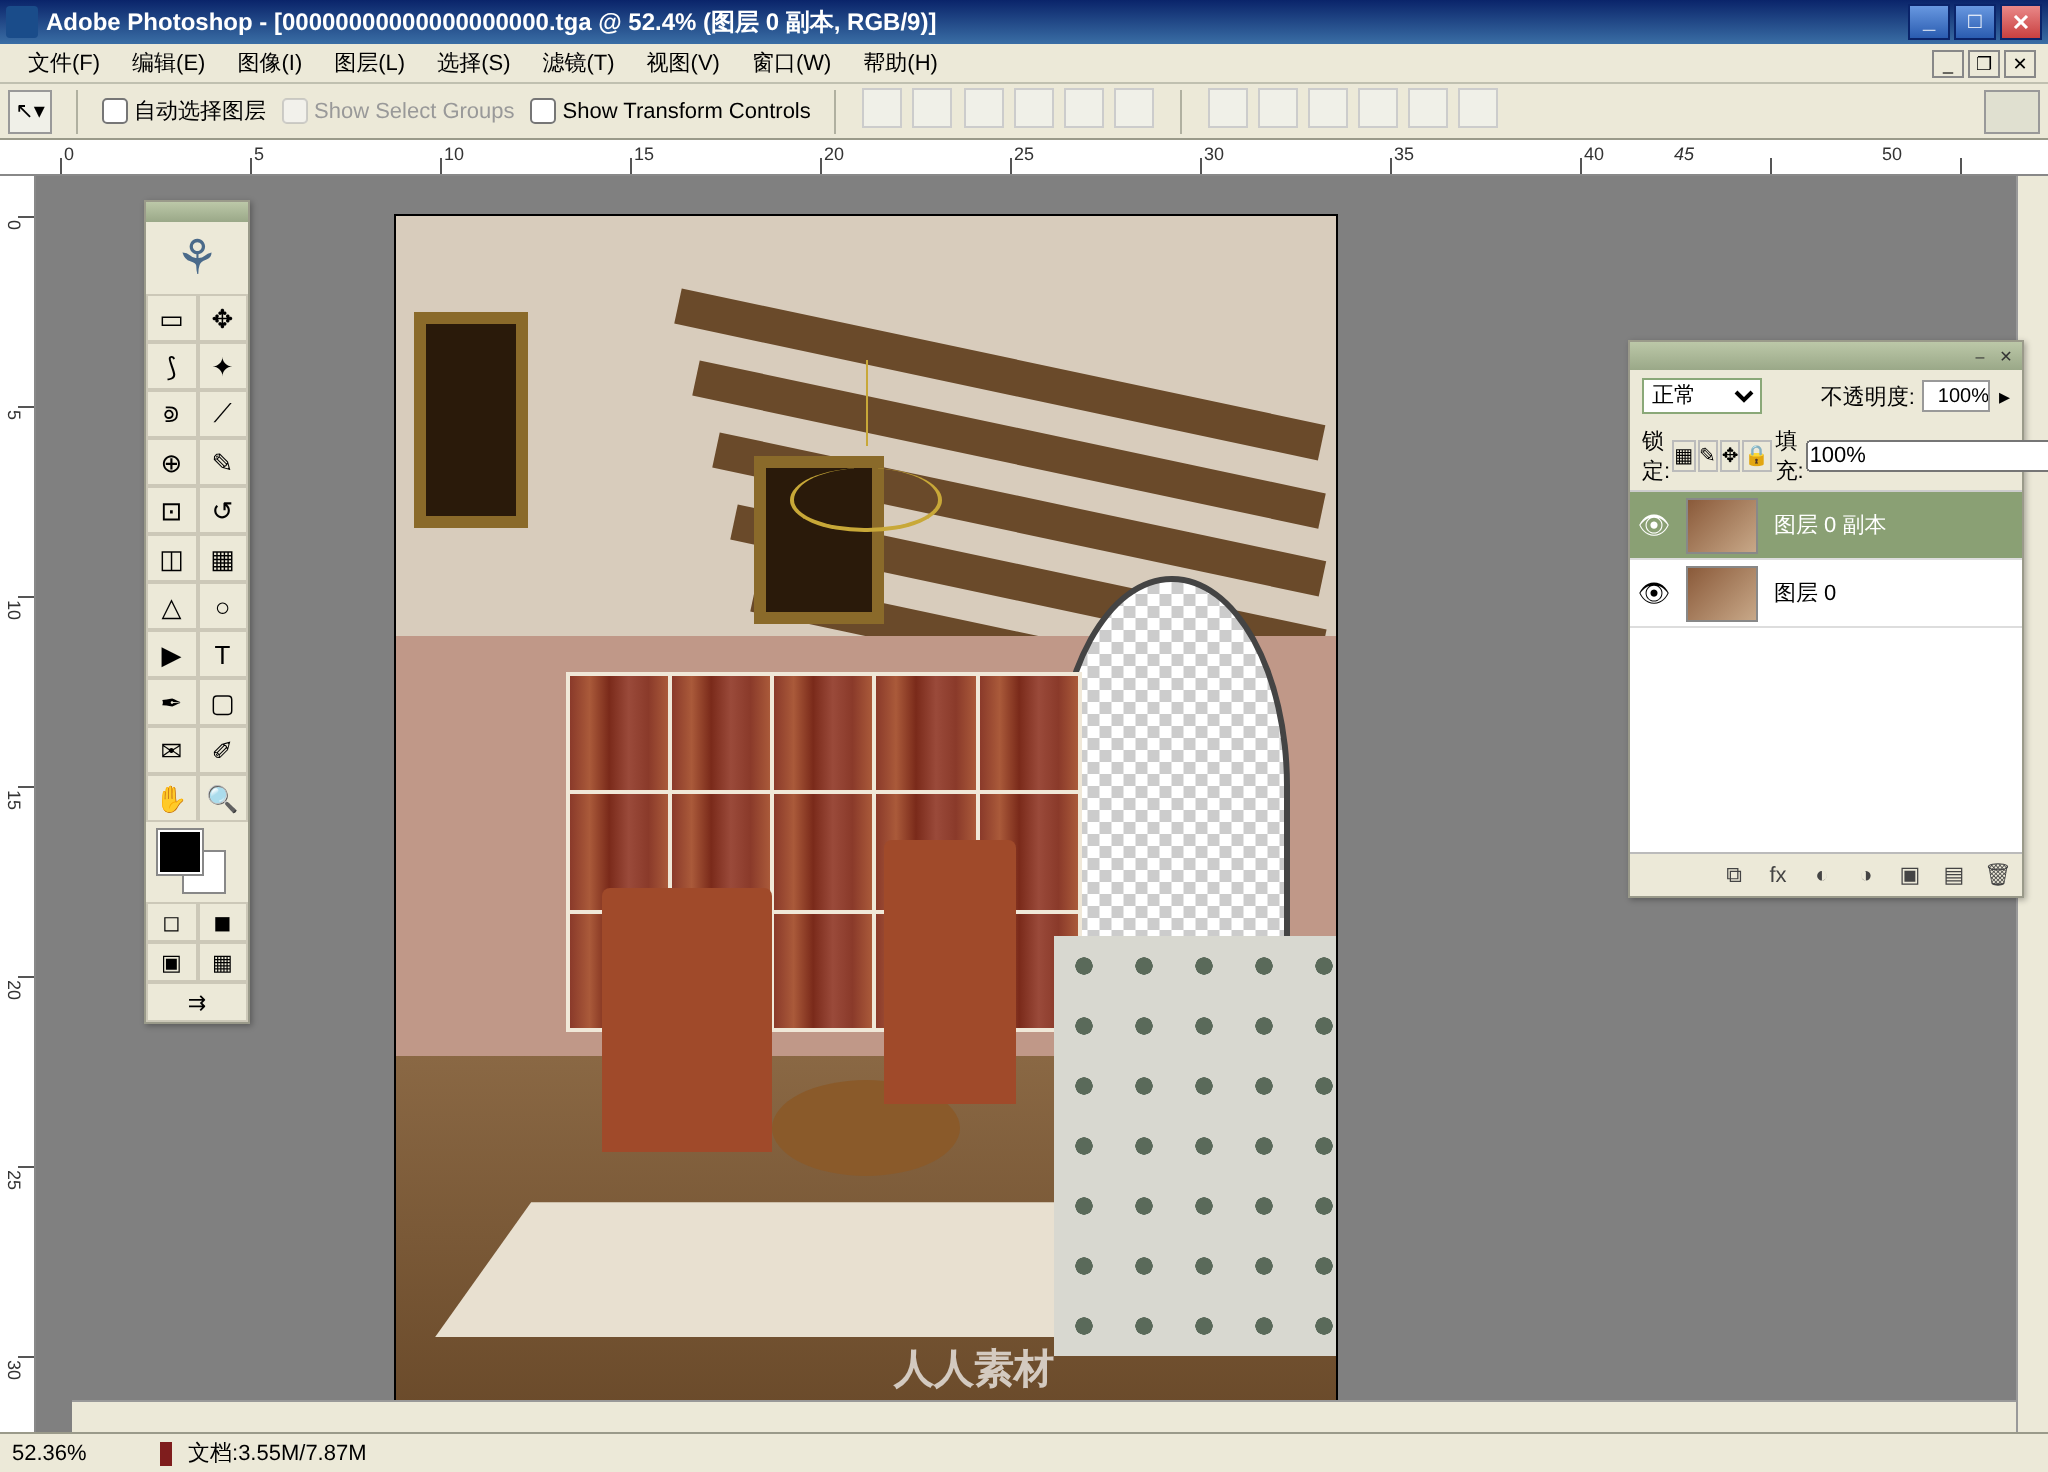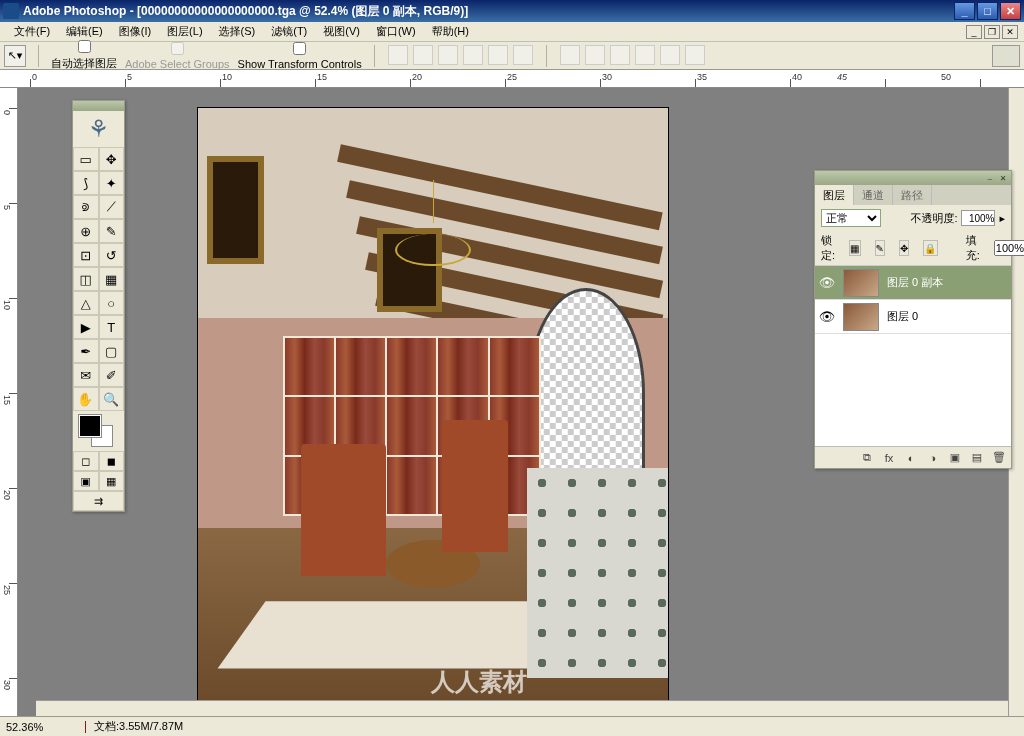--- a/index.html
+++ b/index.html
@@ -12,21 +12,21 @@
 .titlebar .winctl.close { background: linear-gradient(to bottom, #e98888, #c94040); }
 
 .menubar { height: 20px; background: #ece9d8; display: flex; align-items: center; padding: 0 6px; border-bottom: 1px solid #c0c0b0; }
 .menubar .menu { padding: 2px 8px; cursor: pointer; }
 .doc-winctl { margin-left: auto; display: flex; gap: 2px; }
 .doc-winctl span { width: 16px; height: 14px; background: #ece9d8; border: 1px solid #888; display: flex; align-items: center; justify-content: center; cursor: pointer; font-size: 9px; }
 
 .optionsbar { height: 28px; background: #ece9d8; border-bottom: 1px solid #9a9a8a; display: flex; align-items: center; padding: 0 4px; gap: 8px; }
 .optionsbar .sep { width: 1px; height: 22px; background: #b0b0a0; margin: 0 4px; }
 .optionsbar .tool-icon { width: 22px; height: 22px; border: 1px solid #999; background: #f0f0e8; display: inline-flex; align-items: center; justify-content: center; }
-.optionsbar .chk { display: flex; align-items: center; gap: 3px; flex-direction: column; }
+.optionsbar .chk { display: flex; align-items: center; gap: 3px; }
 .optionsbar input[type=checkbox] { width: 13px; height: 13px; }
 .optionsbar .alignbtn { width: 20px; height: 20px; background: #f0f0e8; border: 1px solid #ccc; display: inline-block; margin: 0 1px; }
 .optionsbar .pwell { width: 28px; height: 22px; border: 1px solid #999; background: #e0e0d0; }
 
 .ruler-h { height: 18px; background: #fff; border-bottom: 1px solid #888; position: relative; display: flex; align-items: flex-end; }
 .ruler-h .tick { position: absolute; border-left: 1px solid #555; height: 8px; bottom: 0; }
 .ruler-h .ticklabel { position: absolute; bottom: 5px; font-size: 9px; color: #333; }
 
 .workarea { display: flex; height: 648px; background: #808080; position: relative; }
 .ruler-v { width: 18px; background: #fff; border-right: 1px solid #888; position: relative; }
@@ -45,21 +45,21 @@
 .shelf div { background: linear-gradient(to right, #8a3a2a 0%, #aa5a3a 20%, #7a2a1a 40%, #9a4a3a 60%, #8a3a2a 80%, #aa5a3a 100%); }
 .window { position: absolute; right: 5%; top: 30%; width: 25%; height: 35%; background: repeating-conic-gradient(#ccc 0% 25%, #fff 0% 50%) 50%/12px 12px; border:3px solid #444; border-radius: 50% 50% 0 0; }
 .chair { position: absolute; width: 18%; height: 22%; background: #a04a2a; border-radius: 4px 4px 0 0; }
 .sofa { position: absolute; right: 0; bottom: 5%; width: 30%; height: 35%; background: #d8d8d0; background-image: radial-gradient(circle, #5a6a5a 20%, transparent 21%); background-size: 30px 30px; }
 .table { position: absolute; left: 40%; bottom: 20%; width: 20%; height: 8%; background: #8a5a2a; border-radius: 50%; }
 .rug { position: absolute; left: 10%; bottom: 2%; width: 70%; height: 22%; background: #e8e0d0; transform: perspective(400px) rotateX(60deg); }
 .chandelier { position: absolute; left: 42%; top: 12%; width: 16%; height: 18%; }
 .chandelier::before { content:""; position:absolute; left:50%; top:0; width:1px; height:40%; background:#c8a838; }
 .chandelier .arms { position:absolute; bottom:20%; left:0; right:0; height:30%; border:2px solid #c8a838; border-radius:50%; border-top:none; }
 .painting { position:absolute; background:#2a1a0a; border:6px solid #8a6a2a; }
-.watermark { position:absolute; bottom:10px; right:30%; color:#fff; font-size:24px; opacity:0.7; font-weight:bold; }
+.watermark { position:absolute; bottom:10px; right:30%; color:#fff; font-size:20px; opacity:0.7; font-weight:bold; }
 
 .toolbox { position: absolute; left: 72px; top: 100px; width: 53px; background: #ece9d8; border: 1px solid #9a9a8a; box-shadow: 1px 1px 3px rgba(0,0,0,0.3); z-index: 10; }
 .toolbox .tbhead { height: 10px; background: linear-gradient(to bottom,#bcc8a8,#9aa888); }
 .toolbox .feather { height: 36px; display:flex; align-items:center; justify-content:center; font-size:24px; color:#4a6a8a; }
 .toolbox .grid { display: grid; grid-template-columns: 1fr 1fr; }
 .toolbox .tool { height: 24px; border: 1px solid #ccc8b8; background: #ece9d8; display: flex; align-items: center; justify-content: center; cursor: pointer; font-size: 13px; }
 .toolbox .swatches { height: 40px; position: relative; }
 .toolbox .fg { position:absolute; left:6px; top:4px; width:22px; height:22px; background:#000; border:1px solid #fff; outline:1px solid #888; }
 .toolbox .bg { position:absolute; left:18px; top:14px; width:22px; height:22px; background:#fff; border:1px solid #888; }
 .toolbox .moderow { display:grid; grid-template-columns:1fr 1fr; }
@@ -68,36 +68,36 @@
 .panel-stack { position: absolute; right: 12px; top: 170px; width: 198px; z-index: 10; }
 .panel { background: #ece9d8; border: 1px solid #9a9a8a; box-shadow: 1px 1px 3px rgba(0,0,0,0.3); margin-bottom: 0; }
 .panel .phead { height: 14px; background: linear-gradient(to bottom,#bcc8a8,#9aa888); display:flex; justify-content:flex-end; align-items:center; padding:0 3px; gap:3px; }
 .panel .phead span { width:10px; height:10px; display:flex; align-items:center; justify-content:center; font-size:8px; cursor:pointer; color:#333; }
 .panel .tabs { display: flex; background: #d0d0c0; height: 20px; }
 .panel .tab { padding: 3px 8px; background: #ece9d8; border-right: 1px solid #bbb; cursor: pointer; }
 .panel .tab.inactive { background: #d0d0c0; color: #666; }
 .panel .controls { padding: 4px 6px; display: flex; align-items: center; gap: 4px; }
 .panel .controls select { font-size:11px; height:18px; background:#fff; border:1px solid #8aa878; }
 .panel .controls input[type=text] { width:34px; height:16px; font-size:10px; text-align:right; border:1px solid #999; }
-.panel .locks { padding: 2px 6px; display:flex; align-items:center; gap:14px; border-bottom:1px solid #ccc; }
+.panel .locks { padding: 2px 6px; display:flex; align-items:center; gap:1px; border-bottom:1px solid #ccc; }
 .panel .locks .lbtn { width:18px; height:16px; border:1px solid #bbb; display:flex; align-items:center; justify-content:center; font-size:10px; }
 .panel .layers { background:#fff; min-height:180px; }
 .panel .layer { display:flex; align-items:center; height:34px; border-bottom:1px solid #ddd; }
 .panel .layer.sel { background: #8aa074; color:#fff; }
 .panel .layer .eye { width:24px; text-align:center; font-size:13px; }
 .panel .layer .thumb { width:36px; height:28px; margin:0 4px; background: linear-gradient(135deg,#8a5a3a,#c8a888); border:1px solid #888; }
 .panel .layer .lname { flex:1; padding-left:4px; }
 .panel .pfoot { height:22px; background:#ece9d8; border-top:1px solid #bbb; display:flex; align-items:center; justify-content:flex-end; padding:0 4px; gap:6px; }
 .panel .pfoot span { width:16px; height:16px; display:flex; align-items:center; justify-content:center; cursor:pointer; color:#444; font-size:11px; }
 
 .pwell-tabs { position:absolute; right:12px; top:60px; display:flex; gap:2px; }
 .pwell-tabs .pt { padding:2px 6px; background:#d8d8c8; border:1px solid #aaa; font-size:11px; cursor:pointer; }
 
 .statusbar { position: absolute; bottom: 0; left: 0; right: 0; height: 20px; background: #ece9d8; border-top: 1px solid #9a9a8a; display: flex; align-items: center; padding: 0 6px; }
-.statusbar .zoom { width: 80px; border-right: 1px solid #7f1d1d; }
+.statusbar .zoom { width: 80px; border-right: 6px solid #7f1d1d; }
 .statusbar .doc { padding-left: 8px; }
 .scrollbar-h { position:absolute; bottom:20px; left:18px; right:16px; height:16px; background:#ece9d8; border-top:1px solid #999; }
 .scrollbar-v { position:absolute; right:0; top:0; bottom:20px; width:16px; background:#ece9d8; border-left:1px solid #999; }
 </style>
 </head>
 <body>
 
 <div class="titlebar">
   <div class="icon"></div>
   <div class="title">Adobe Photoshop - [00000000000000000000.tga @ 52.4% (图层 0 副本, RGB/9)]</div>
@@ -125,21 +125,21 @@
 
 <div class="optionsbar">
   <div class="tool-icon">↖▾</div>
   <div class="sep"></div>
   <label class="chk">
     <input type="checkbox" style="">
       <span>自动选择图层</span>
   </label>
   <label class="chk" style="color:#999">
     <input type="checkbox" disabled="" style="">
-      <span>Adobe Select Groups</span>
+      <span>Show Select Groups</span>
   </label>
   <label class="chk">
     <input type="checkbox" style="">
       <span>Show Transform Controls</span>
   </label>
   <div class="sep"></div>
   <div>
     <span class="alignbtn"></span>
     <span class="alignbtn"></span>
     <span class="alignbtn"></span>
@@ -291,25 +291,20 @@
     <div style="grid-column:1/3">⇉</div>
   </div>
 </div>
 
 <div class="panel-stack">
   <div class="panel">
     <div class="phead">
       <span>–</span>
       <span>✕</span>
     </div>
-    <div class="tabs">
-      <div class="tab">图层</div>
-      <div class="tab inactive">通道</div>
-      <div class="tab inactive">路径</div>
-    </div>
     <div class="controls">
       <select style="width:60px">
         <option>正常</option>
       </select>
       <span style="flex:1"></span>
       <span>不透明度:</span>
       <input type="text" value="100%" style="">
       <span>▸</span>
     </div>
     <div class="locks">

